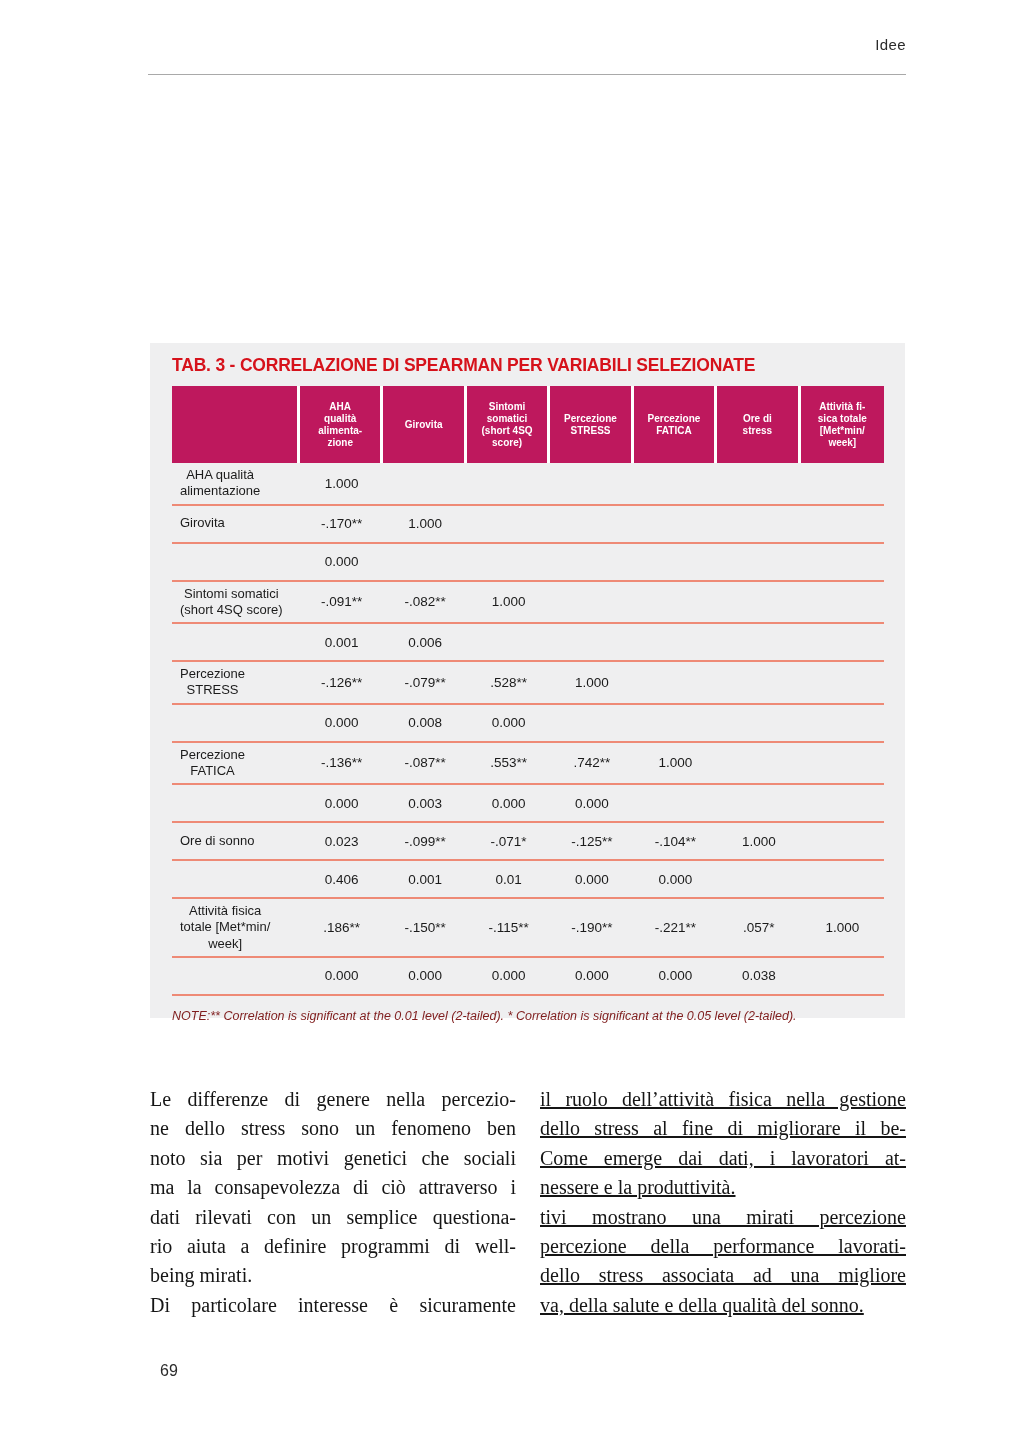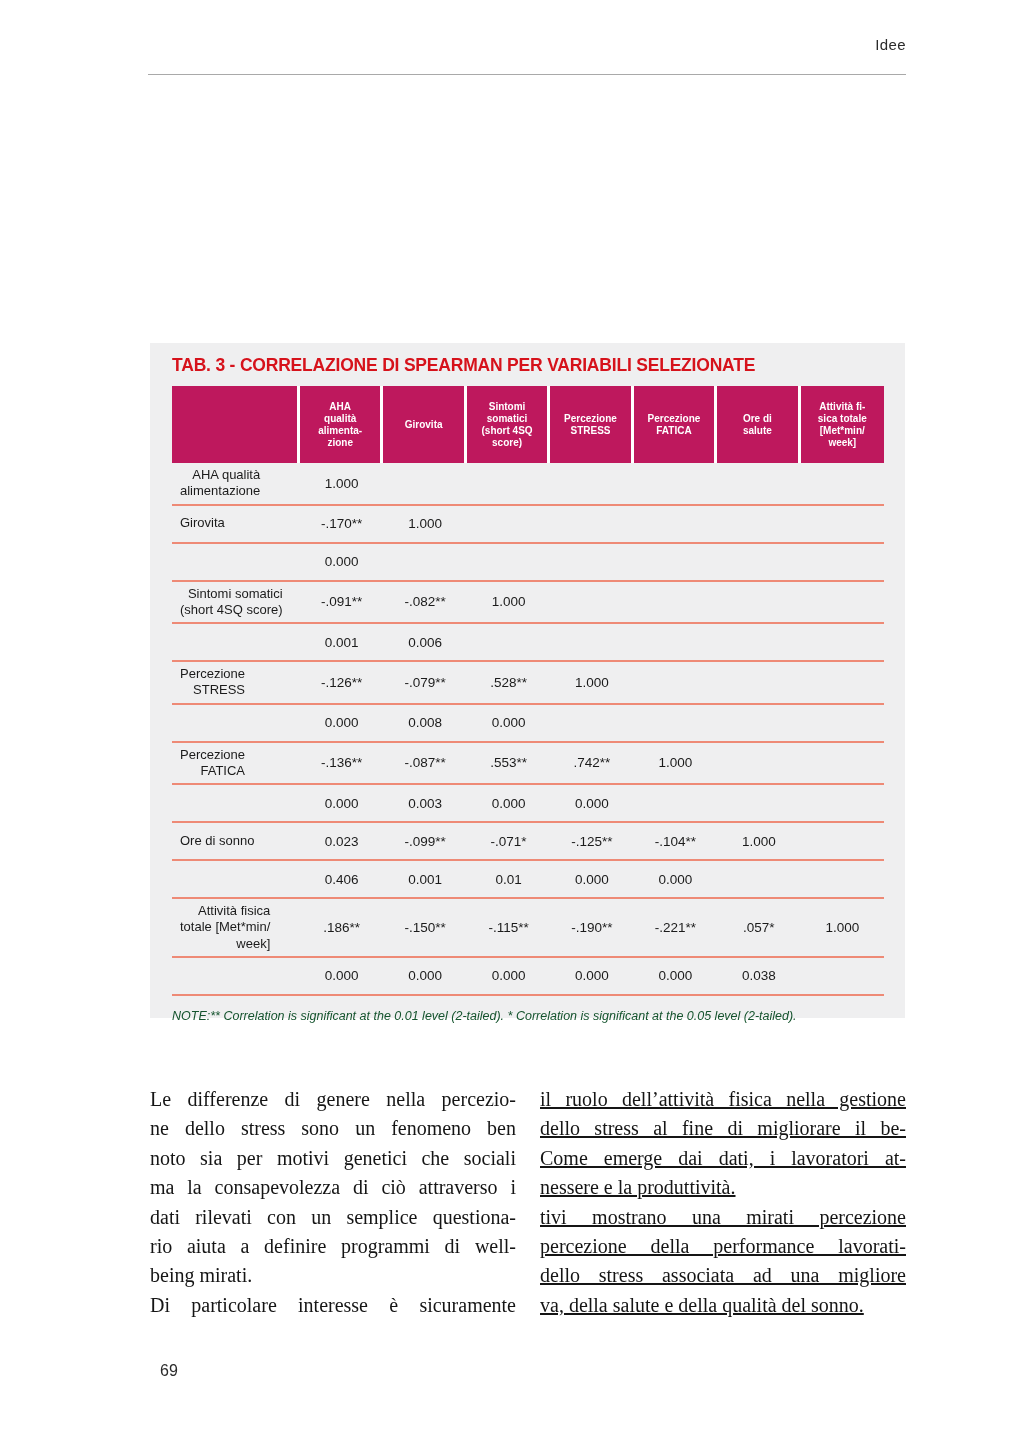--- a/index.html
+++ b/index.html
@@ -15,23 +15,23 @@
         letter-spacing:-0.2px;}
   .grid{display:grid;grid-template-columns:128px repeat(7,1fr);width:712px;}
   .th{background:#be185d;color:#ffffff;font-weight:bold;font-size:10px;line-height:1.2;
         display:flex;align-items:center;justify-content:center;text-align:center;
         white-space:pre-line;height:77px;box-sizing:border-box;padding:4px 2px;
         border-right:3px solid #ffffff;}
   .th.last{border-right:none;}
   .td{display:flex;align-items:center;justify-content:center;font-size:13.5px;
         min-height:38px;border-bottom:2px solid #ee8a76;box-sizing:border-box;
         padding:4px 2px;}
-  .td.label{justify-content:flex-start;text-align:right;padding-left:8px;
+  .td.label{justify-content:flex-start;text-align:center;padding-left:8px;
         white-space:pre-line;line-height:1.25;font-size:13px;}
-  .note{margin:13px 0 16px 0;font-size:12.5px;font-style:italic;color:#14532d;}
+  .note{margin:13px 0 16px 0;font-size:12.5px;font-style:italic;color:#7f1d1d;}
 
   .bodycols{position:absolute;left:150px;top:1083px;width:756px;}
   .col{position:absolute;top:2px;width:366px;font-family:"Liberation Serif",serif;
         font-size:20px;line-height:29.4px;color:#151515;}
   .col.left{left:0;}
   .col.right{left:390px;text-decoration:underline;}
   .bline{text-align:justify;text-align-last:justify;}
   .bline.endp{text-align-last:left;}
 
   .pageno{position:absolute;left:160px;top:1362px;width:756px;text-align:left;
@@ -56,21 +56,21 @@
         <div class="th">Girovita</div>
         <div class="th">Sintomi
 somatici
 (short 4SQ
 score)</div>
         <div class="th">Percezione
 STRESS</div>
         <div class="th">Percezione
 FATICA</div>
         <div class="th">Ore di
-salute</div>
+stress</div>
         <div class="th last">Attività fi-
 sica totale
 [Met*min/
 week]</div>
         <div class="td label">AHA qualità
 alimentazione</div>
         <div class="td">1.000</div>
         <div class="td"></div>
         <div class="td"></div>
         <div class="td"></div>

